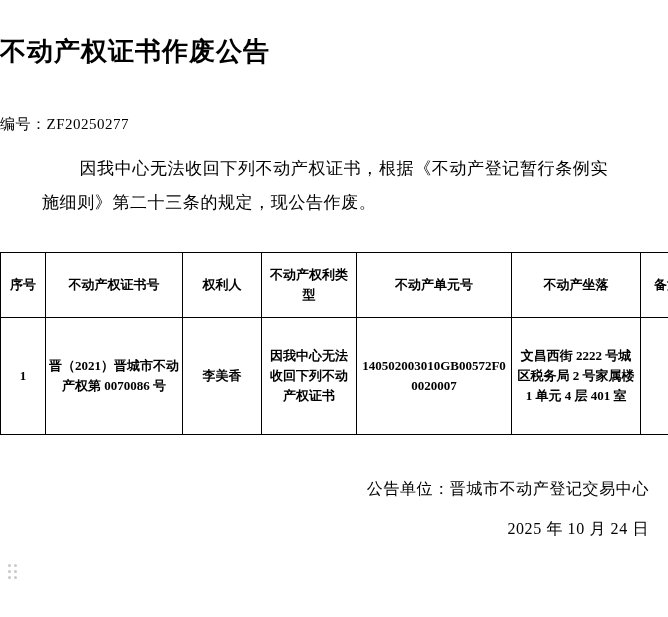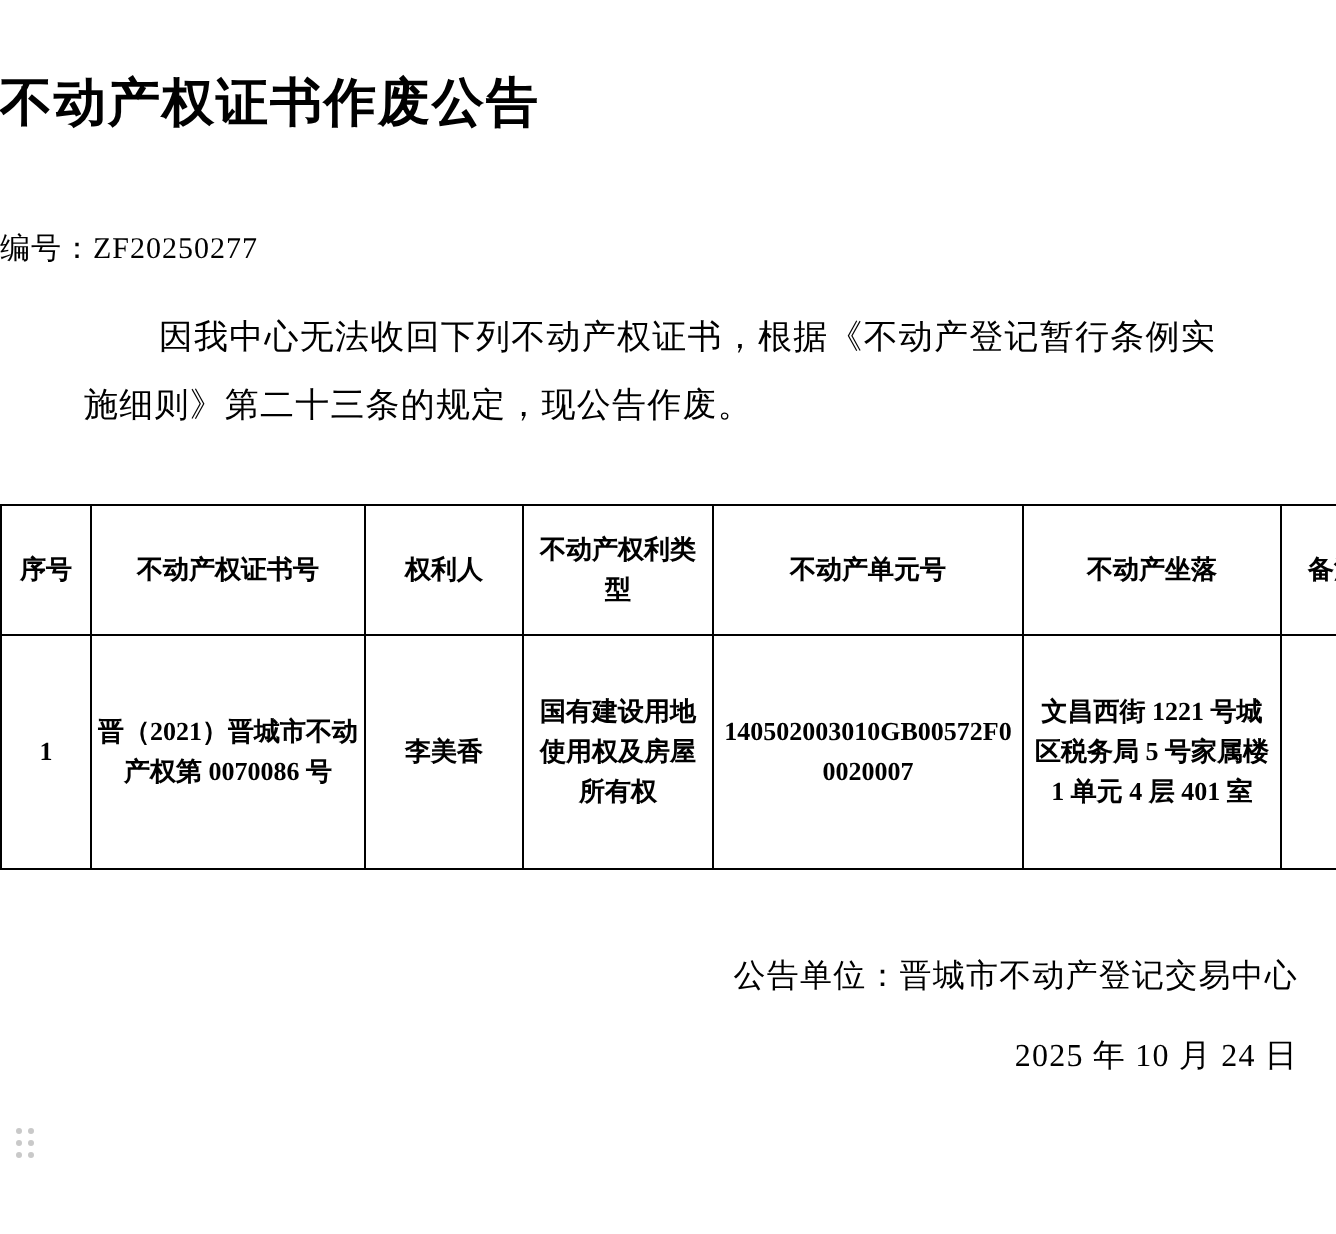--- a/index.html
+++ b/index.html
@@ -130,23 +130,23 @@
         <th class="col-unit">不动产单元号</th>
         <th class="col-loc">不动产坐落</th>
         <th class="col-note">备注</th>
       </tr>
     </thead>
     <tbody>
       <tr>
         <td class="col-seq">1</td>
         <td class="col-cert">晋（2021）晋城市不动产权第 0070086 号</td>
         <td class="col-owner">李美香</td>
-        <td class="col-type">国有建设用地使用权及房屋所有权</td>
+        <td class="col-type">因我中心无法收回下列不动产权证书</td>
         <td class="col-unit">140502003010GB00572F00020007</td>
-        <td class="col-loc">文昌西街 1221 号城区税务局 5 号家属楼 1 单元 4 层 401 室</td>
+        <td class="col-loc">文昌西街 2222 号城区税务局 2 号家属楼 1 单元 4 层 401 室</td>
         <td class="col-note"></td>
       </tr>
     </tbody>
   </table>
 
   <div class="footer">
     <div>
       <span>公告单位：</span><span>晋城市不动产登记交易中心</span>
     </div>
     <div>2025 年 10 月 24 日</div>

